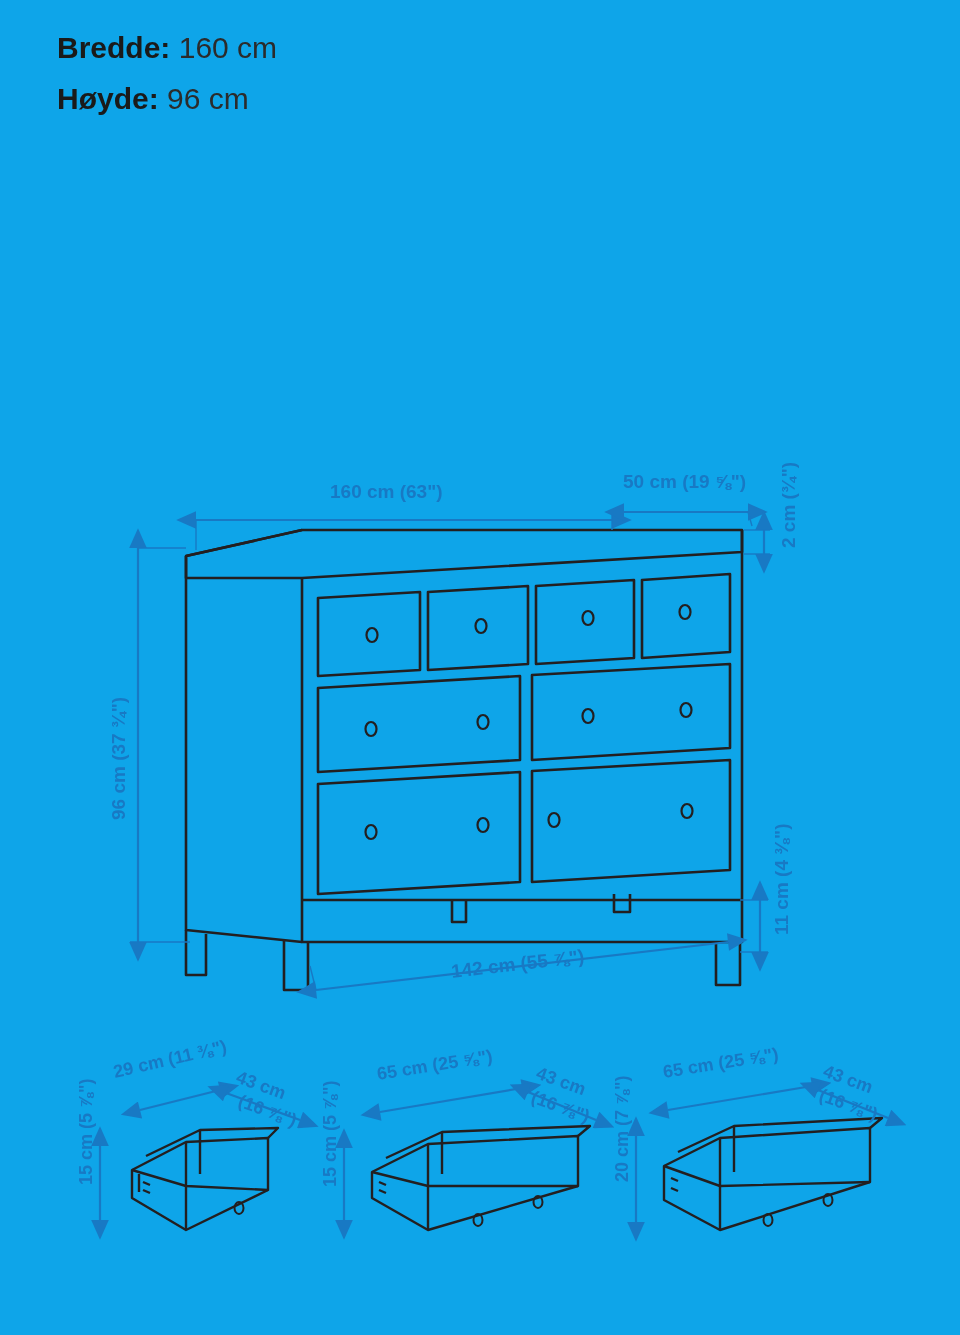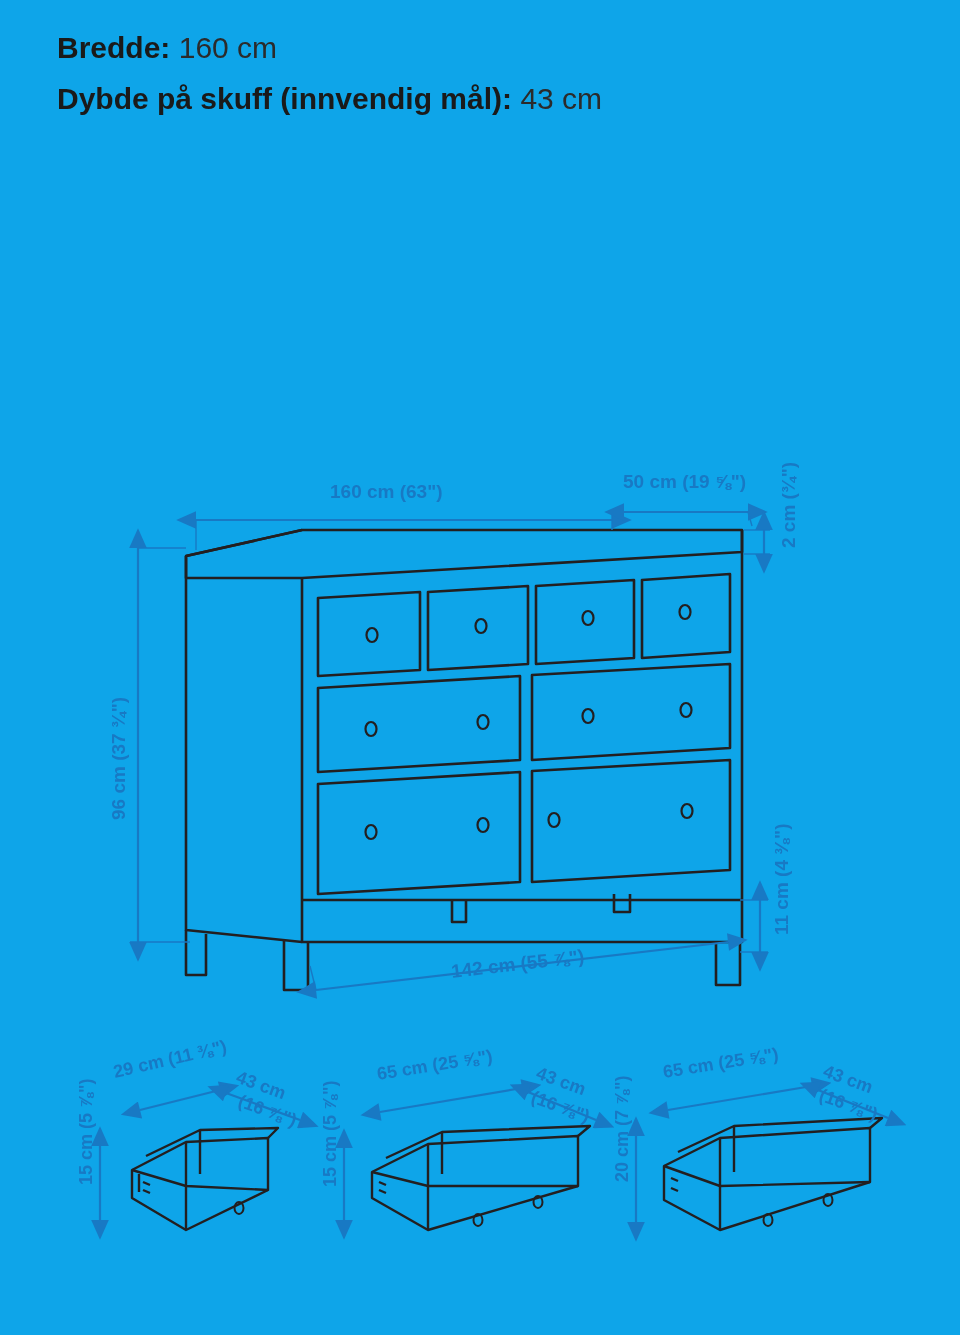--- a/index.html
+++ b/index.html
@@ -52,22 +52,22 @@
 <body>
 
 <div id="page">
 
   <div class="specs">
     <div class="spec-row">
       <span class="spec-label">Bredde:</span>
       <span class="spec-value">160 cm</span>
     </div>
     <div class="spec-row">
-      <span class="spec-label">Dybde på skuff (innvendig mål):</span>
-      <span class="spec-value">43 cm</span>
+      <span class="spec-label">Høyde:</span>
+      <span class="spec-value">96 cm</span>
     </div>
   </div>
 
   <div class="drawing">
   <svg width="960" height="905" viewBox="0 0 960 905" xmlns="http://www.w3.org/2000/svg">
     <defs>
       <marker id="arrL" markerWidth="10" markerHeight="8" refX="9" refY="4" orient="auto">
         <path d="M9,0 L9,8 L0,4 z" fill="#1879c4"></path>
       </marker>
       <marker id="arrR" markerWidth="10" markerHeight="8" refX="1" refY="4" orient="auto">

